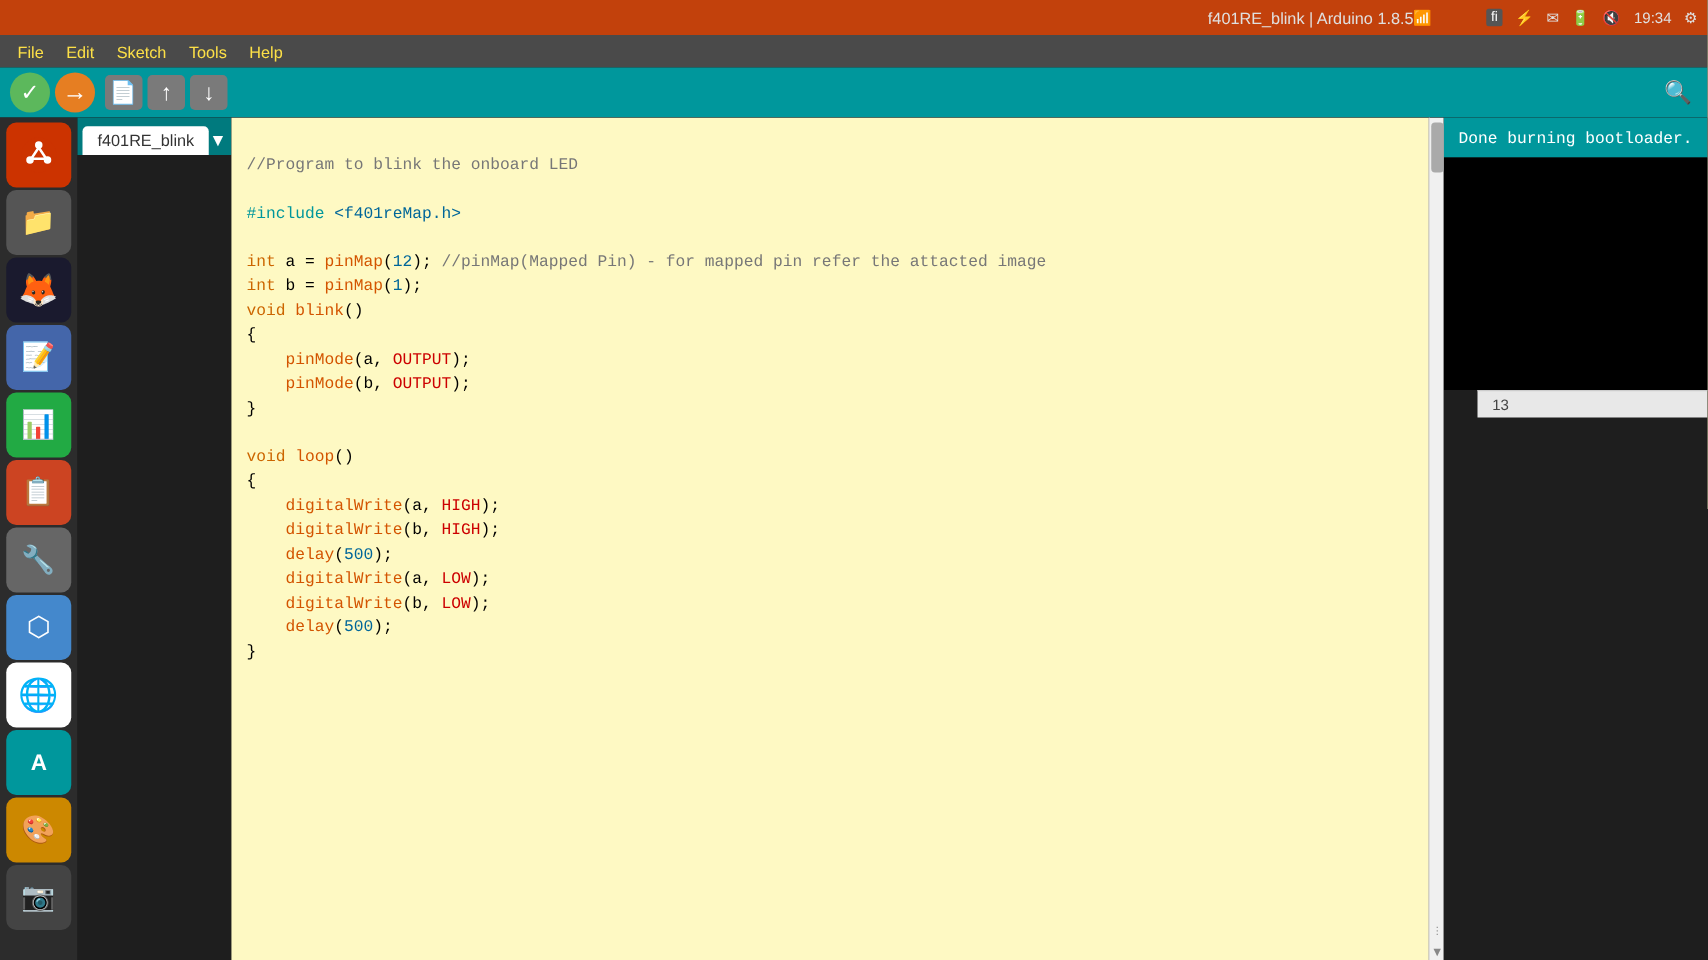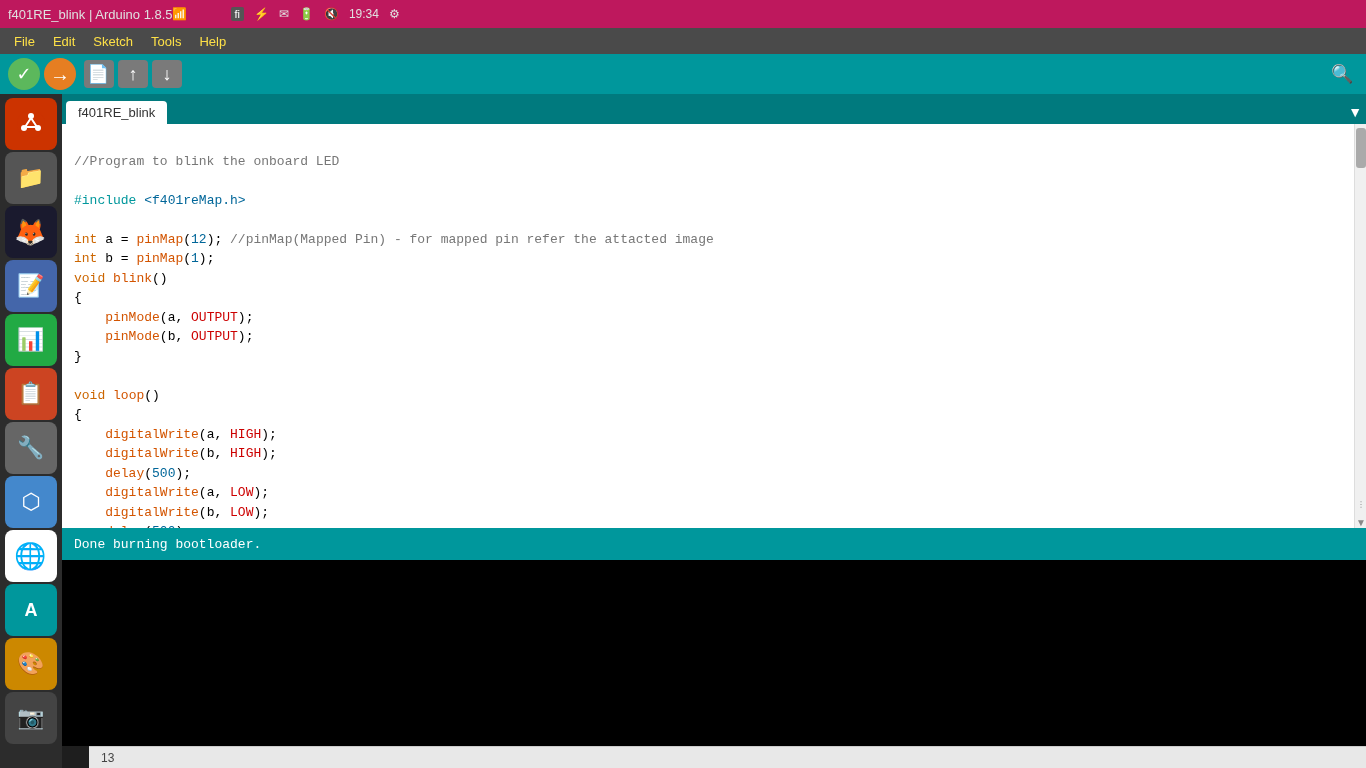--- a/index.html
+++ b/index.html
@@ -1,24 +1,24 @@
 <!DOCTYPE html>
 <html><head>
   <meta charset="utf-8">
   <style>
     * { margin: 0; padding: 0; box-sizing: border-box; }
     body { width: 1366px; height: 768px; overflow: hidden; font-family: sans-serif; background: #1a1a1a; }
 
     
     #titlebar {
       height: 28px;
-      background: #be185d;
-      display: flex;
-      align-items: center;
-      justify-content: flex-start;
+      background: #c2410c;
+      display: flex;
+      align-items: center;
+      justify-content: flex-end;
       padding: 0 8px;
       color: #e0e0e0;
       font-size: 13px;
     }
     #titlebar-left { display: flex; align-items: center; gap: 8px; }
     #titlebar-right { display: flex; align-items: center; gap: 10px; font-size: 12px; }
 
     
     #menubar {
       height: 26px;
@@ -93,21 +93,21 @@
       cursor: pointer;
       font-size: 28px;
       color: white;
       overflow: hidden;
     }
 
     
     #editor-area {
       flex: 1;
       display: flex;
-      flex-direction: column;
+      flex-direction: row;
       background: #1e1e1e;
     }
 
     
     #tabbar {
       height: 30px;
       background: #007a7e;
       display: flex;
       align-items: flex-end;
       padding-left: 4px;
@@ -128,21 +128,21 @@
       margin-right: 4px;
       color: white;
       font-size: 14px;
       cursor: pointer;
       margin-bottom: 4px;
     }
 
     
     #code-editor {
       flex: 1;
-      background: #ffffff;
+      background: #fef9c3;
       overflow-y: auto;
       padding: 8px 0;
       position: relative;
     }
     #code-content {
       font-family: 'Courier New', monospace;
       font-size: 13px;
       line-height: 1.5;
       padding: 0 12px;
       white-space: pre;

